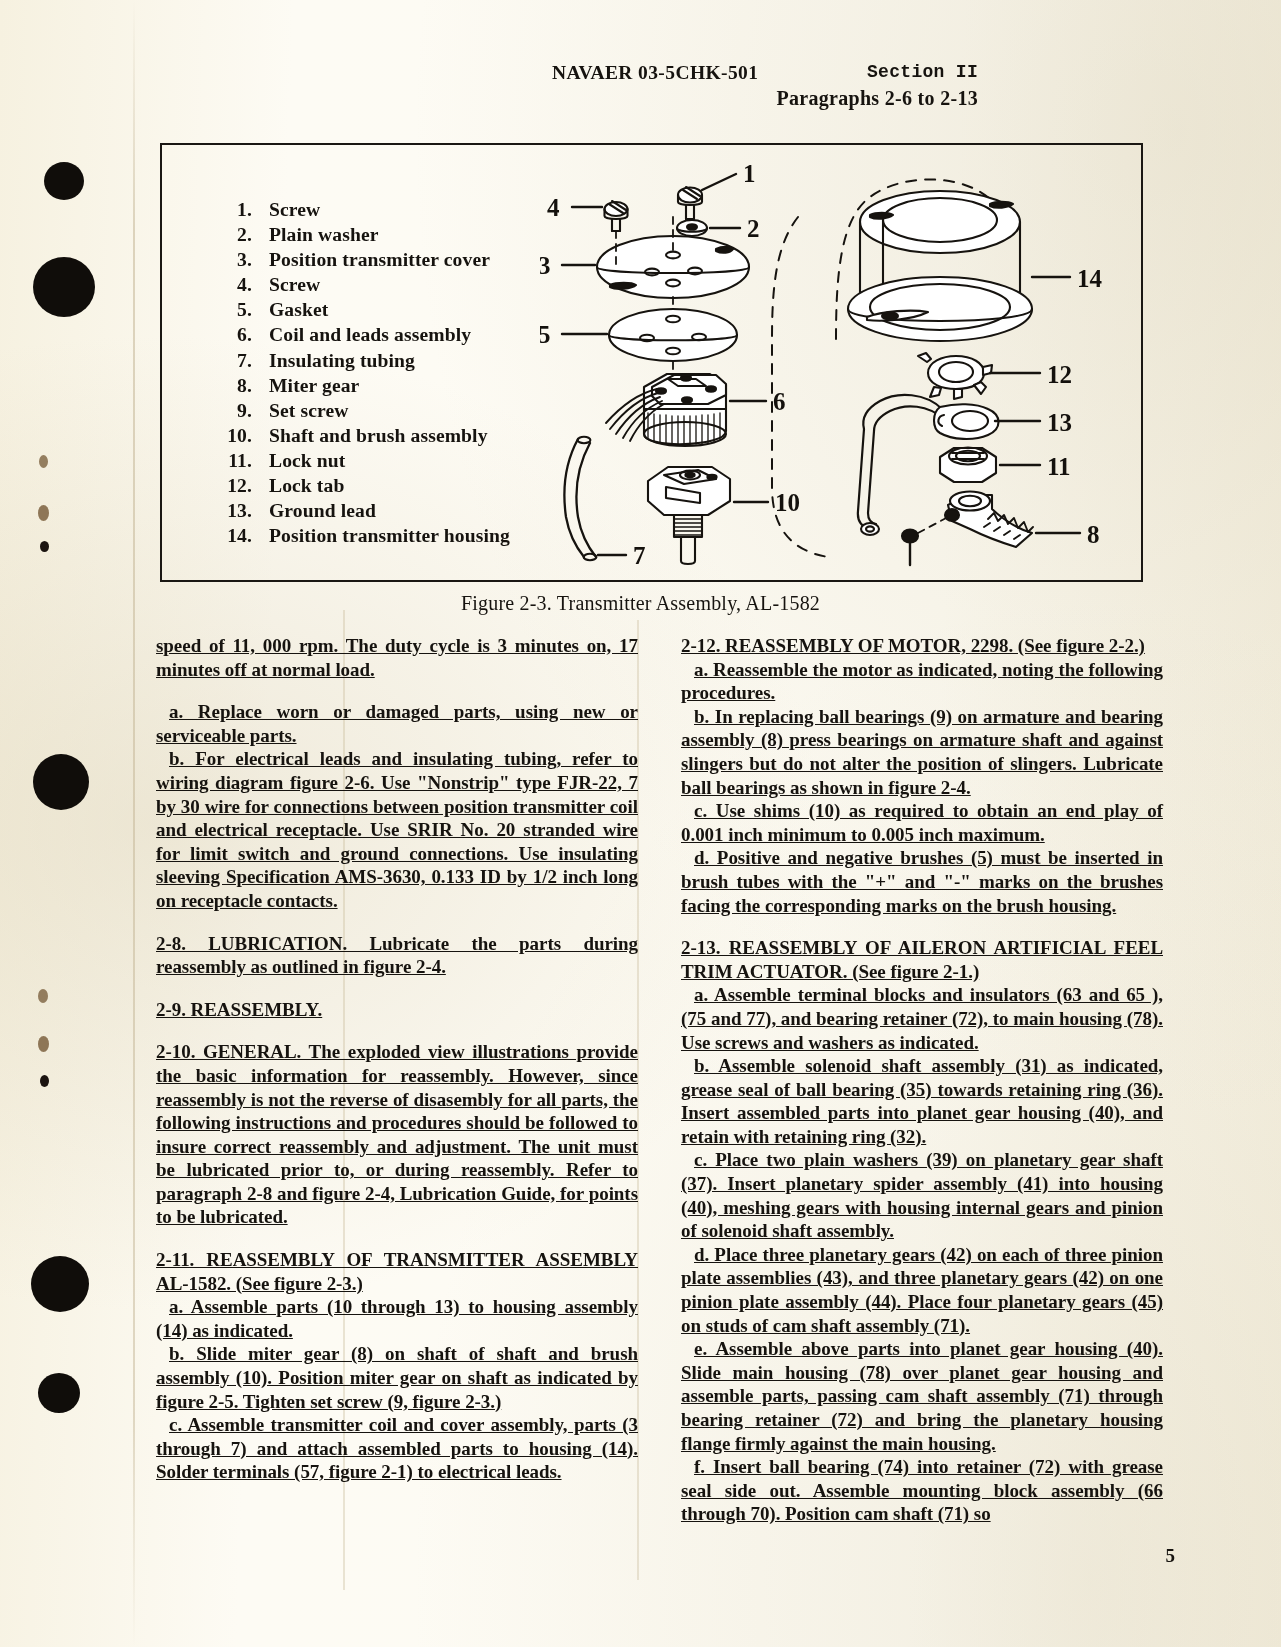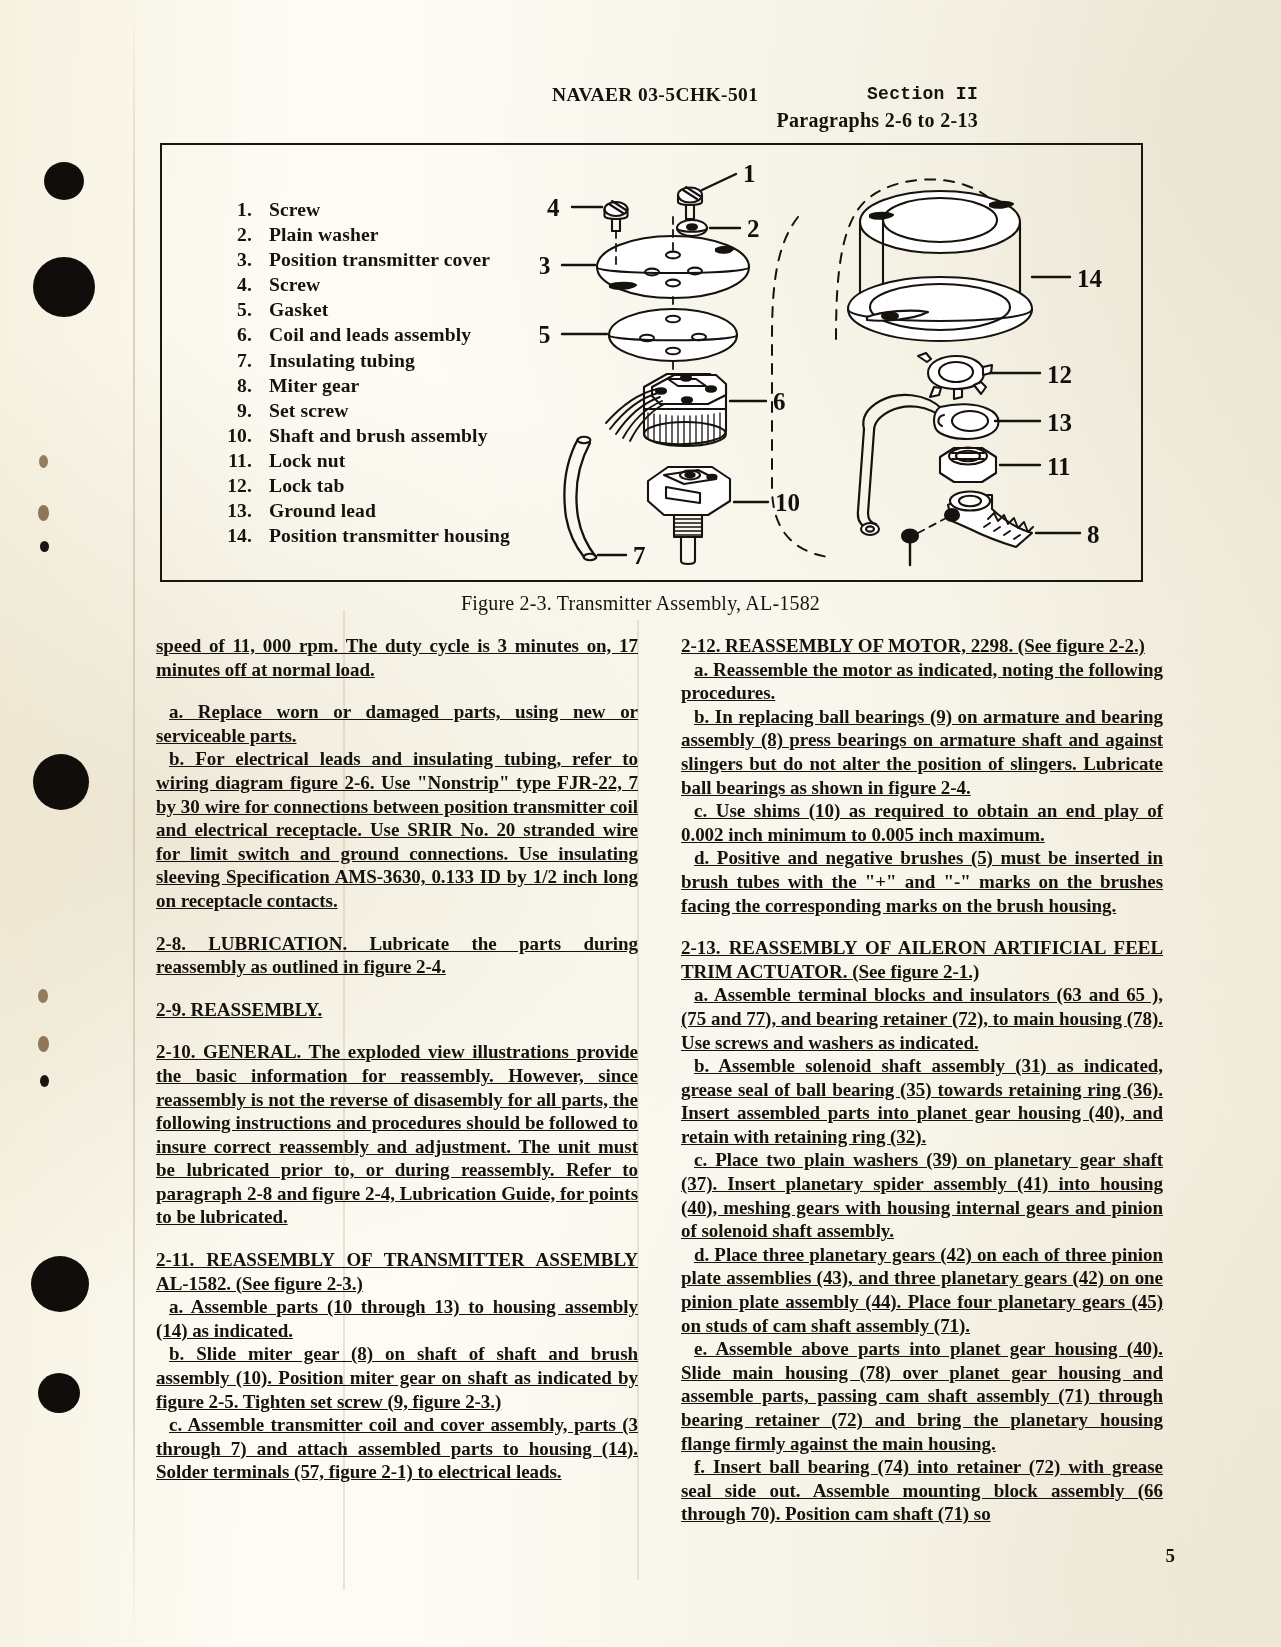--- a/index.html
+++ b/index.html
@@ -31,21 +31,21 @@
   .vfold3{
     position:absolute;left:637px;top:620px;width:2px;height:960px;
     background:rgba(205,193,163,.40);
   }
 
   
   .hole{position:absolute;border-radius:50%;background:#100d0a;}
   .smudge{position:absolute;border-radius:50%;background:#7d6240;filter:blur(.4px);}
 
   
-  .header{position:absolute;left:0;top:84px;width:1086px;height:54px;}
+  .header{position:absolute;left:0;top:62px;width:1086px;height:54px;}
   .hdr-doc{
     position:absolute;left:552px;top:0;
     font-family:"Liberation Serif",serif;font-weight:bold;font-size:19.5px;letter-spacing:.4px;
   }
   .hdr-sec{
     position:absolute;right:108px;top:0;text-align:left;
     font-weight:bold;font-size:18px;letter-spacing:.3px;font-family:Liberation Mono, monospace;
   }
   .hdr-par{
     position:absolute;right:108px;top:25px;text-align:right;
@@ -413,21 +413,21 @@
   <p>2-11.  REASSEMBLY OF TRANSMITTER ASSEMBLY AL-1582.  (See figure 2-3.)</p>
   <p class="ind">a.  Assemble parts (10 through 13) to housing assembly (14) as indicated.</p>
   <p class="ind">b.  Slide miter gear (8) on shaft of shaft and brush assembly (10).  Position miter gear on shaft as indicated by figure 2-5.  Tighten set screw (9, figure 2-3.)</p>
   <p class="ind">c.  Assemble transmitter coil and cover assembly, parts (3 through 7) and attach assembled parts to housing (14).  Solder terminals (57, figure 2-1) to electrical leads.</p>
 </div>
 
 <div class="col right">
   <p>2-12.  REASSEMBLY OF MOTOR, 2298.  (See figure 2-2.)</p>
   <p class="ind">a.  Reassemble the motor as indicated, noting the following procedures.</p>
   <p class="ind">b.  In replacing ball bearings (9) on armature and bearing assembly (8) press bearings on armature shaft and against slingers but do not alter the position of slingers.  Lubricate ball bearings as shown in figure 2-4.</p>
-  <p class="ind">c.  Use shims (10) as required to obtain an end play of 0.002 inch minimum to 0.005 inch maximum.</p>
+  <p class="ind">c.  Use shims (10) as required to obtain an end play of 0.001 inch minimum to 0.005 inch maximum.</p>
   <p class="ind">d.  Positive and negative brushes (5) must be inserted in brush tubes with the "+" and "-" marks on the brushes facing the corresponding marks on the brush housing.</p>
   <div class="gap"></div>
   <p>2-13.  REASSEMBLY OF AILERON ARTIFICIAL FEEL TRIM ACTUATOR.  (See figure 2-1.)</p>
   <p class="ind">a.  Assemble terminal blocks and insulators (63 and 65 ), (75 and 77), and bearing retainer (72), to main housing (78).  Use screws and washers as indicated.</p>
   <p class="ind">b.  Assemble solenoid shaft assembly (31) as indicated, grease seal of ball bearing (35) towards retaining ring (36).  Insert assembled parts into planet gear housing (40), and retain with retaining ring (32).</p>
   <p class="ind">c.  Place two plain washers (39) on planetary gear shaft (37).  Insert planetary spider assembly (41) into housing (40), meshing gears with housing internal gears and pinion of solenoid shaft assembly.</p>
   <p class="ind">d.  Place three planetary gears (42) on each of three pinion plate assemblies (43), and three planetary gears (42) on one pinion plate assembly (44).  Place four planetary gears (45) on studs of cam shaft assembly (71).</p>
   <p class="ind">e.  Assemble above parts into planet gear housing (40).   Slide main housing (78) over planet gear housing and assemble parts, passing cam shaft assembly (71) through bearing retainer (72) and bring the planetary housing flange firmly against the main housing.</p>
   <p class="ind">f.  Insert ball bearing (74) into retainer (72) with grease seal side out.  Assemble mounting block assembly (66 through 70).  Position cam shaft (71) so</p>
 </div>

